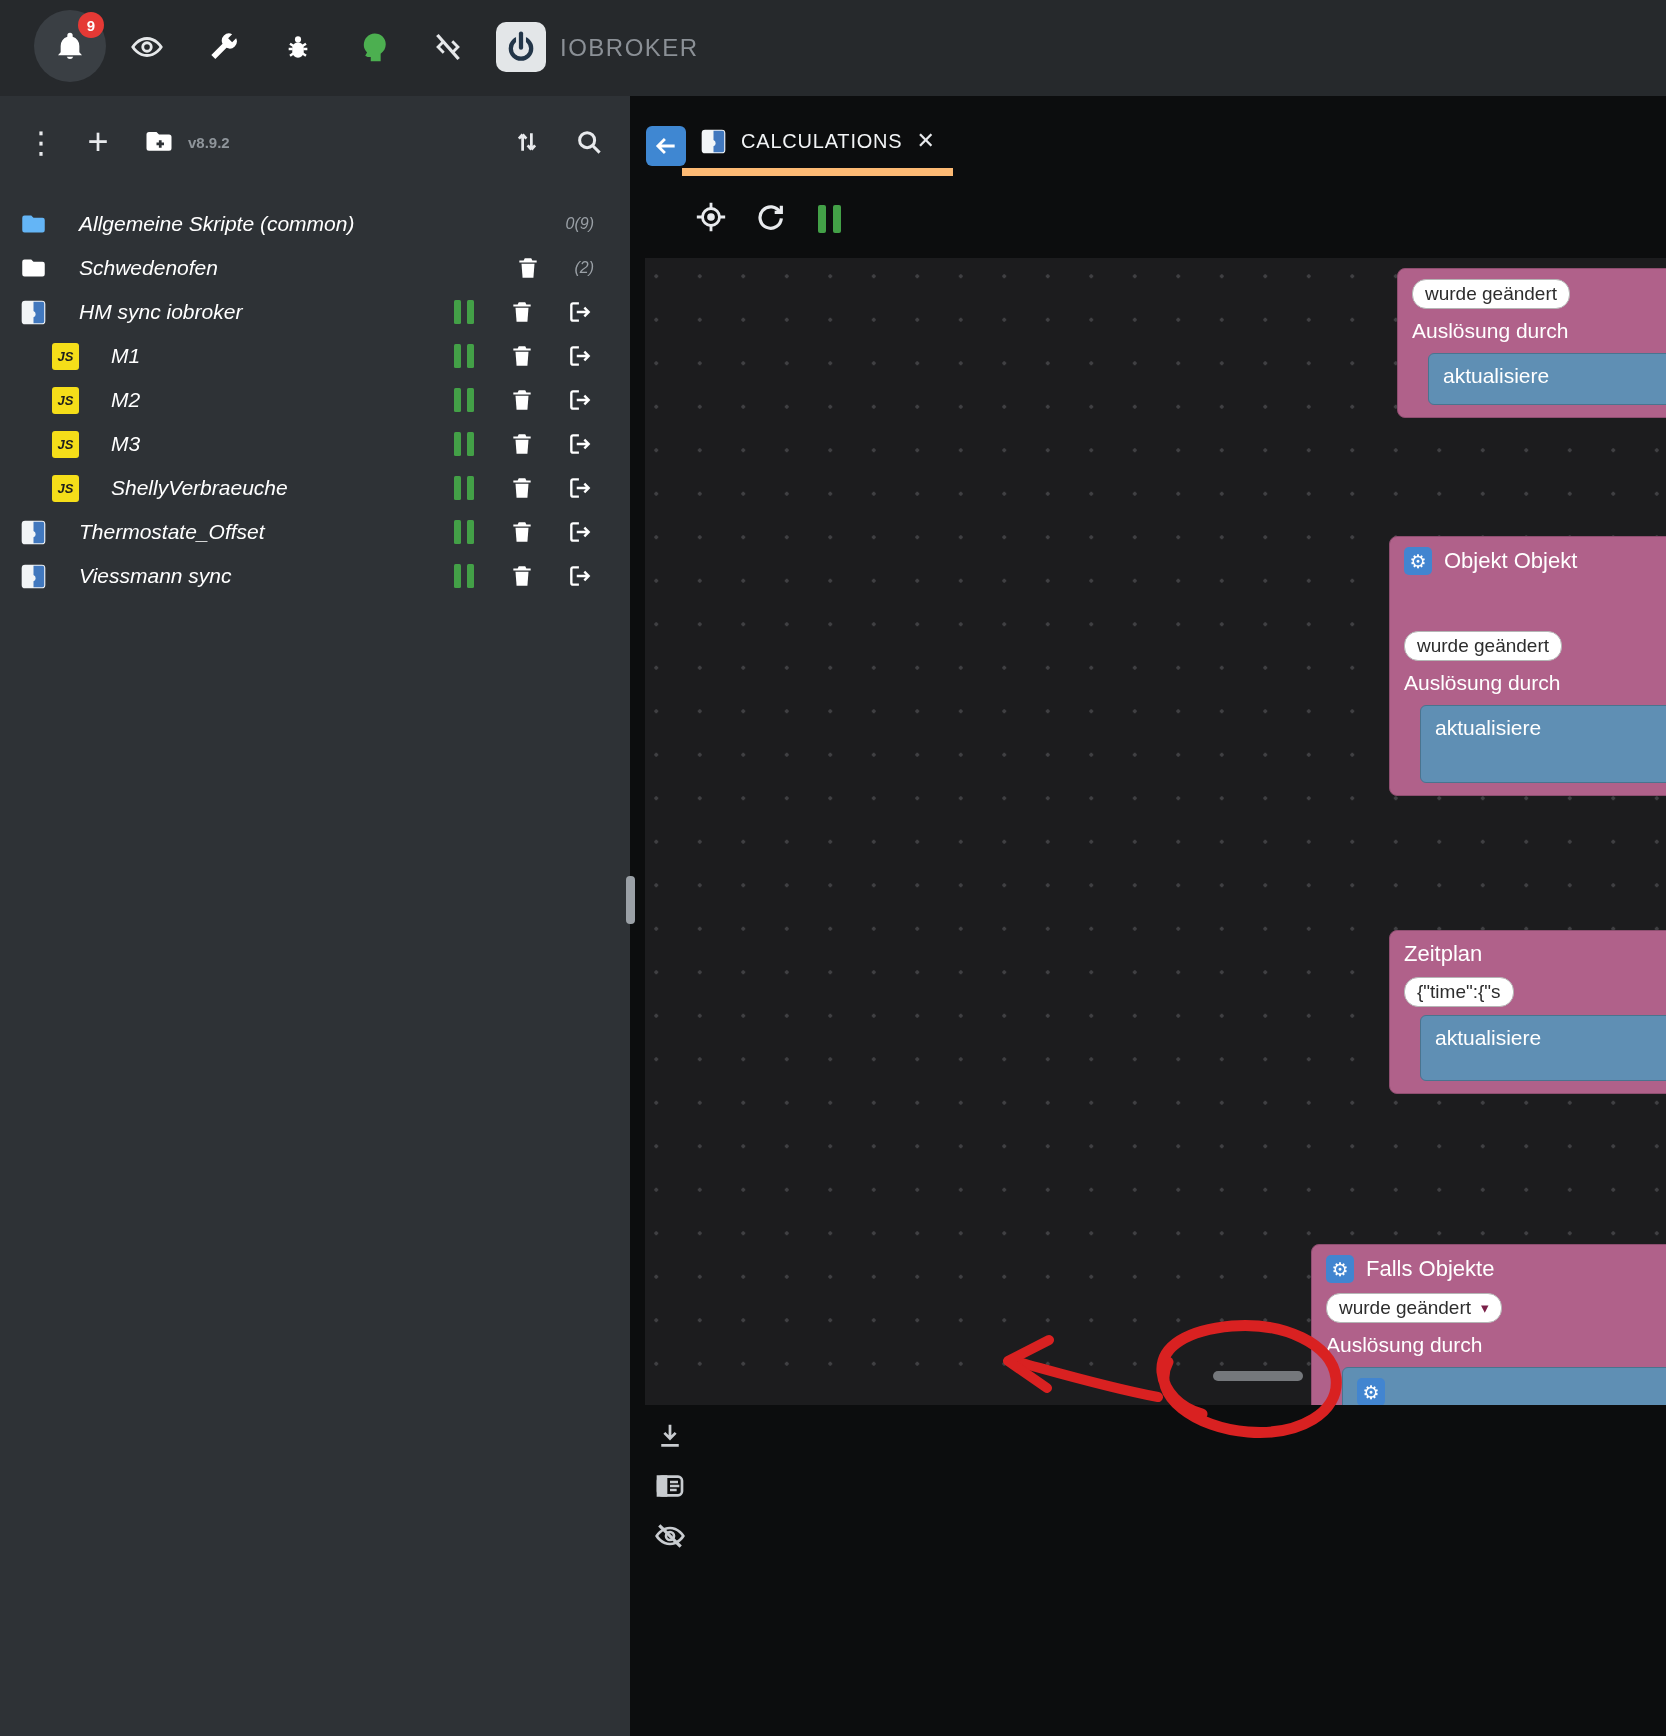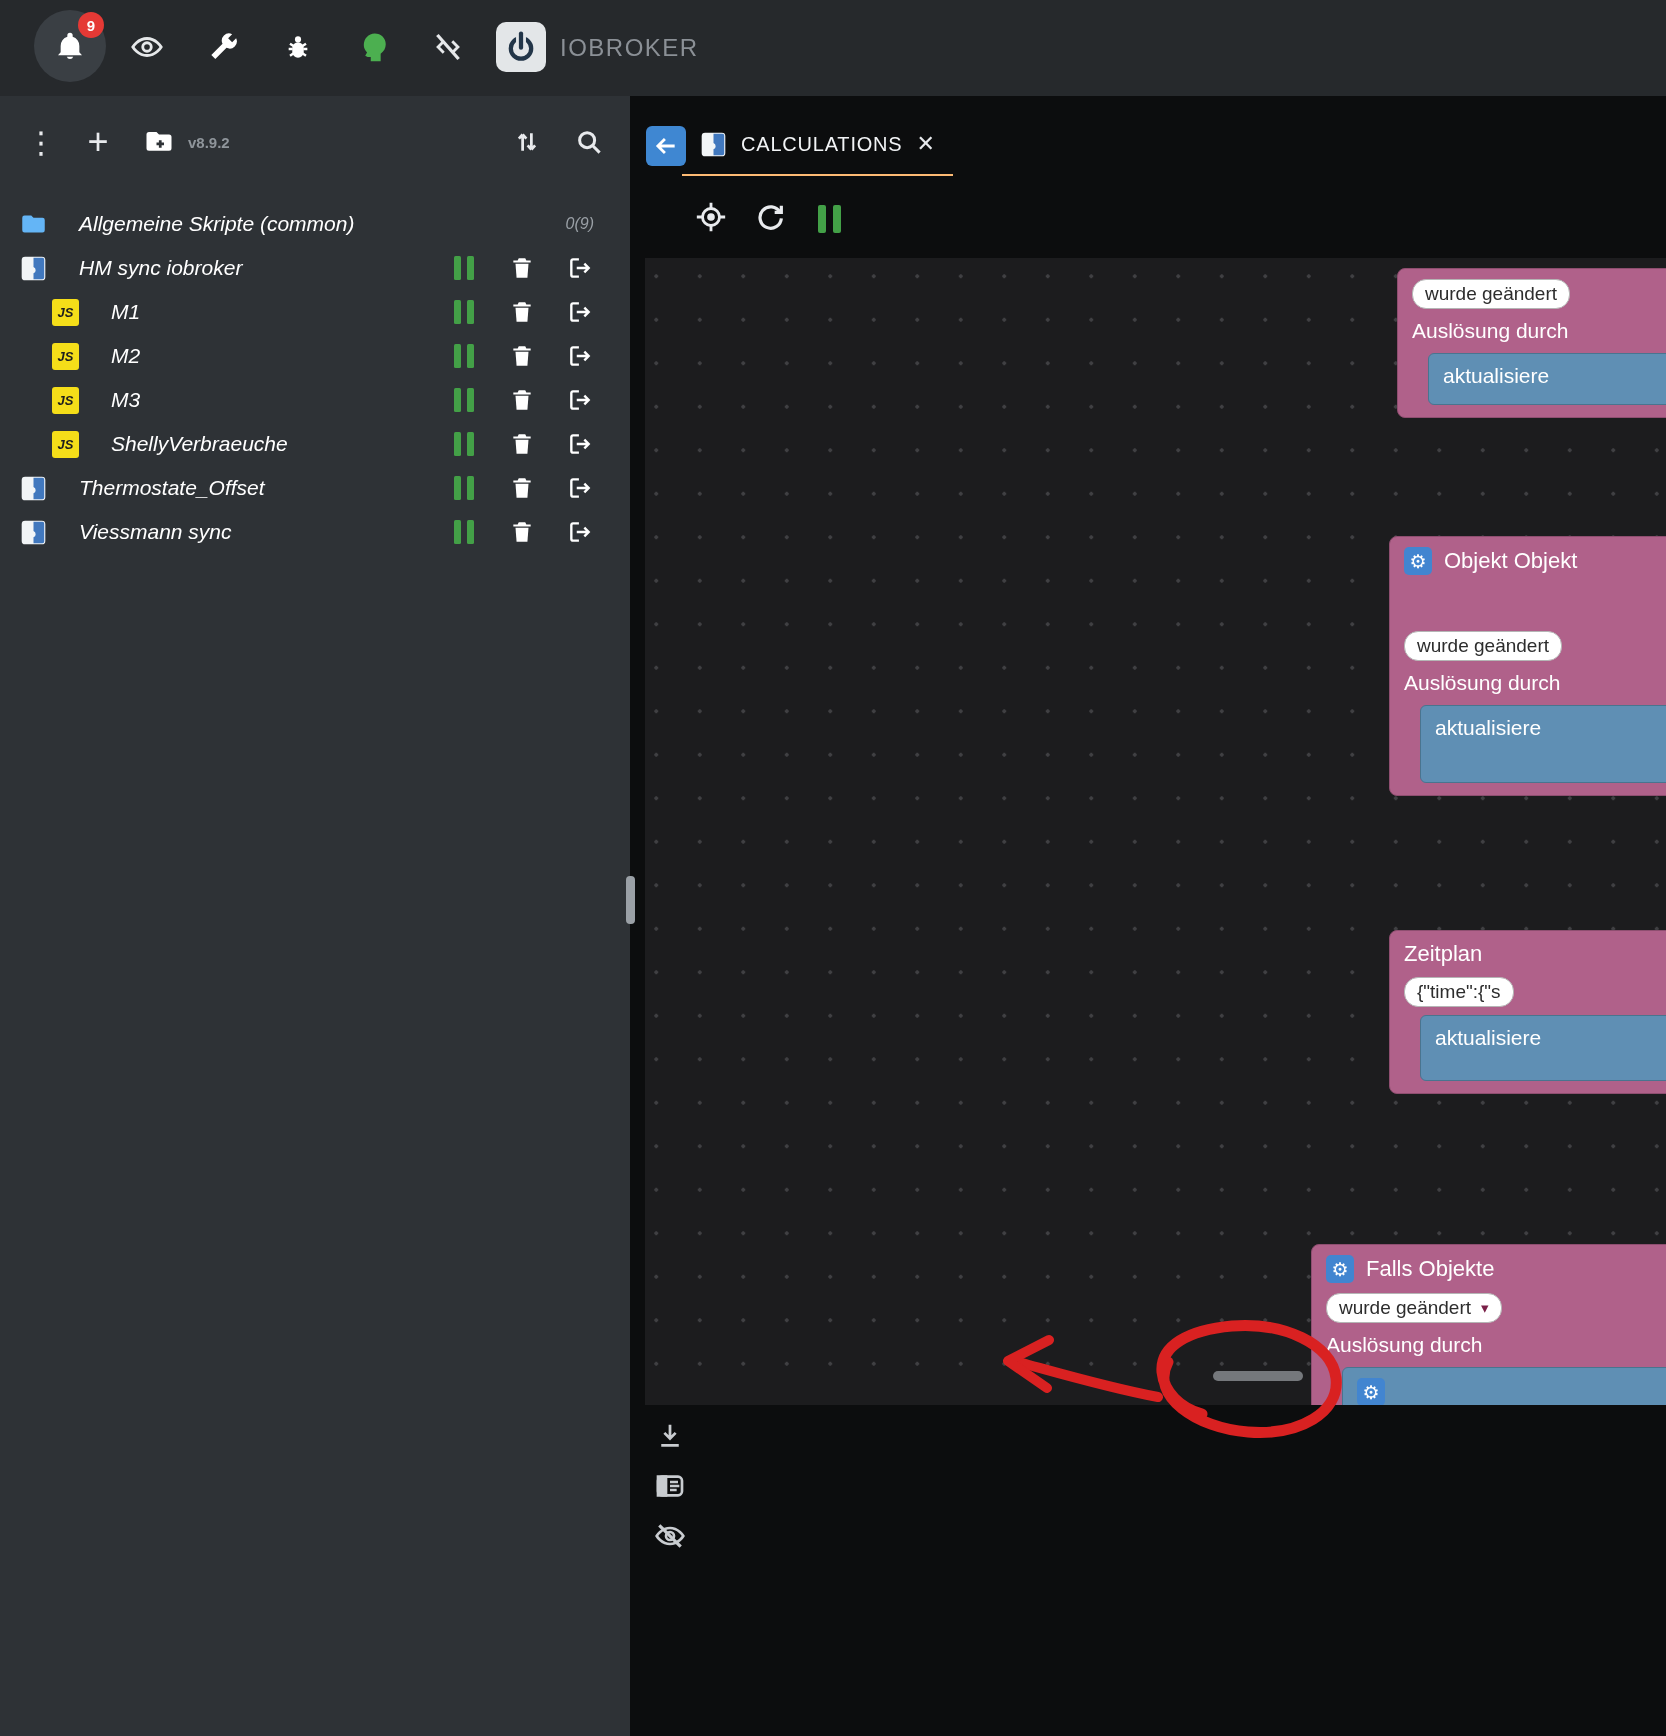--- a/index.html
+++ b/index.html
@@ -52,21 +52,21 @@
   
   .divider-handle { position:absolute; left:626px; top:876px; width:9px; height:48px;
                     background:#9aa0a6; border-radius:4px; z-index:6; cursor:col-resize; }
 
   
   .main { position:absolute; left:630px; top:96px; width:1036px; height:1640px; background:#0c0d0e; z-index:3; }
 
   .back-btn { position:absolute; left:16px; top:30px; width:40px; height:40px; border-radius:6px;
               background:#3f87d2; display:flex; align-items:center; justify-content:center; cursor:pointer; }
   .tab { position:absolute; left:52px; top:18px; height:62px; display:flex; align-items:center;
-         gap:14px; padding:0 18px; border-bottom:2px solid #fdba74; cursor:pointer; }
+         gap:14px; padding:0 18px; border-bottom:8px solid #fdba74; cursor:pointer; }
   .tab-label { font-size:20px; letter-spacing:0.8px; color:#f2f4f6; font-weight:500; }
   .tab-close { font-size:22px; color:#e8eaed; cursor:pointer; line-height:1; }
 
   .c-tool { position:absolute; width:38px; height:38px; display:flex; align-items:center;
             justify-content:center; cursor:pointer; }
   .c-pause { display:flex; gap:7px; }
   .c-pause i { display:block; width:8px; height:28px; background:#43a047; border-radius:2px; }
 
   .canvas { position:absolute; left:15px; top:162px; width:1021px; height:1147px; background:#1c1c1e;
             overflow:hidden; background-image:radial-gradient(#404043 1.6px, transparent 1.8px);
@@ -184,20 +184,34 @@
 
     <div class="row">
       <svg class="bk-tile" viewBox="0 0 24 24">
           <path fill="#64b5f6" d="M10 4l2 2h8a2 2 0 0 1 2 2v9a2 2 0 0 1-2 2H4a2 2 0 0 1-2-2V6a2 2 0 0 1 2-2h6z"></path>
         </svg>
       <span class="row-name">Allgemeine Skripte (common)</span>
       <span class="grow"></span>
       <span class="count">0(9)</span>
     </div>
 
+    <div class="row">
+      <svg class="bk-tile" viewBox="0 0 24 24">
+          <path fill="#ffffff" d="M10 4l2 2h8a2 2 0 0 1 2 2v9a2 2 0 0 1-2 2H4a2 2 0 0 1-2-2V6a2 2 0 0 1 2-2h6z"></path>
+        </svg>
+      <span class="row-name">Schwedenofen</span>
+      <span class="grow"></span>
+      <span class="act">
+        <svg width="26" height="26" viewBox="0 0 24 24" fill="#fff">
+            <path d="M9 3h6l1 2h4v2H4V5h4l1-2z"></path>
+            <path d="M6 8h12l-1 13H7L6 8z"></path>
+          </svg>
+      </span>
+      <span class="count">(2)</span>
+    </div>
 
     <div class="row">
       <svg class="bk-tile" viewBox="0 0 24 24">
           <rect x="1.5" y="1.5" width="21" height="21" rx="3" fill="#f2f5f7"></rect>
           <path d="M12 2.5h8A1.5 1.5 0 0 1 21.5 4v16a1.5 1.5 0 0 1-1.5 1.5h-8v-5.2a3 3 0 0 0 0-5.6z" fill="#4178be"></path>
         </svg>
       <span class="row-name">HM sync iobroker</span>
       <span class="grow"></span>
       <span class="acts">
         <span class="act">

